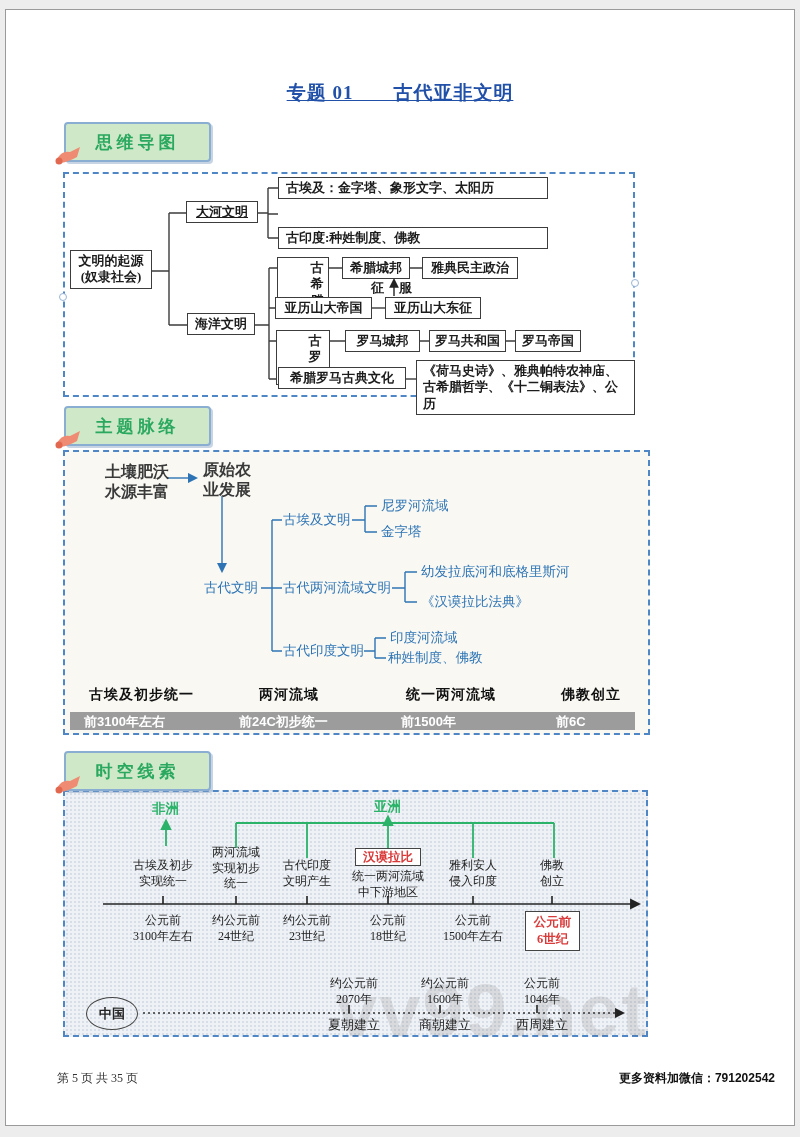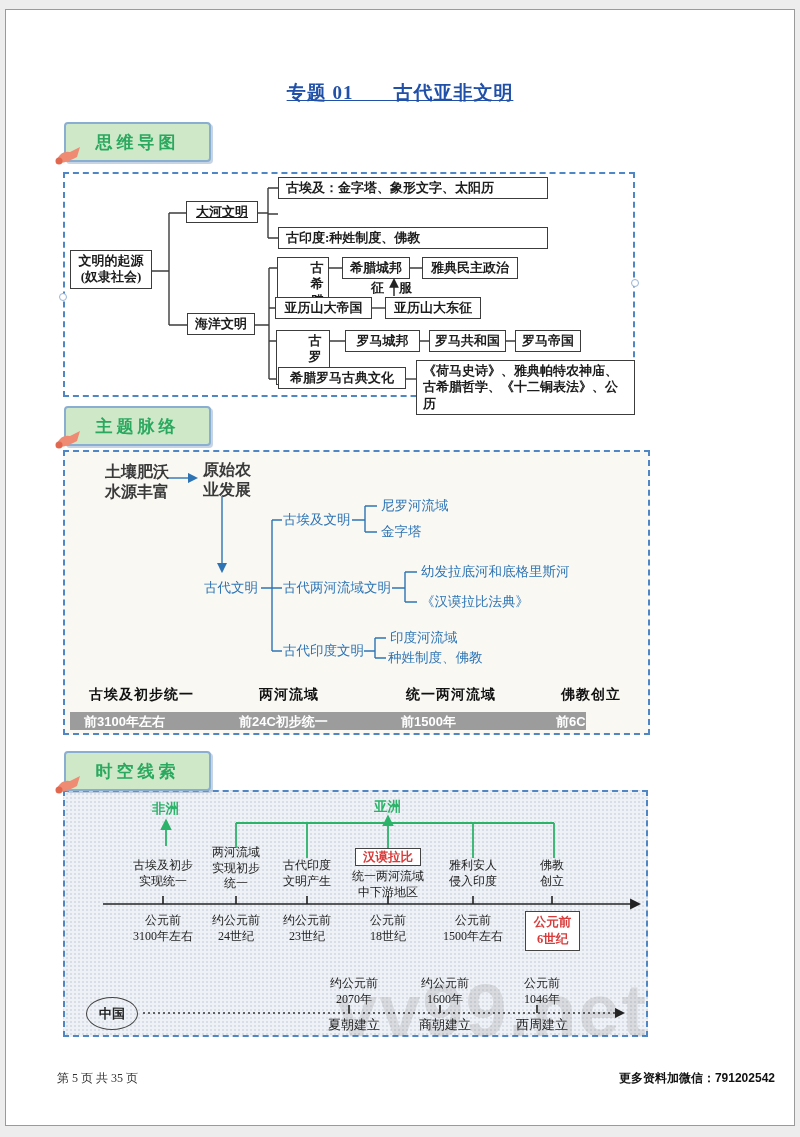--- a/index.html
+++ b/index.html
@@ -166,21 +166,21 @@
 
   <div class="abs th-blue" style="left:218px; top:191px;">古代印度文明</div>
   <div class="abs th-blue" style="left:325px; top:178px;">印度河流域</div>
   <div class="abs th-blue" style="left:323px; top:198px;">种姓制度、佛教</div>
 
   <div class="abs th-mile" style="left:24px;  top:234px;">古埃及初步统一</div>
   <div class="abs th-mile" style="left:194px; top:234px;">两河流域</div>
   <div class="abs th-mile" style="left:341px; top:234px;">统一两河流域</div>
   <div class="abs th-mile" style="left:496px; top:234px;">佛教创立</div>
 
-  <div class="abs th-bar" style="left:5px; top:260px; width:516px; height:18px;">
+  <div class="abs th-bar" style="left:5px; top:260px; width:565px; height:18px;">
     <span style="left:14px;">前3100年左右</span>
     <span style="left:169px;">前24C初步统一</span>
     <span style="left:331px;">前1500年</span>
     <span style="left:486px;">前6C</span>
   </div>
 </div>
 
 <div class="abs badge" style="top:751px;">
   <span class="hand">
     <svg width="28" height="22">

